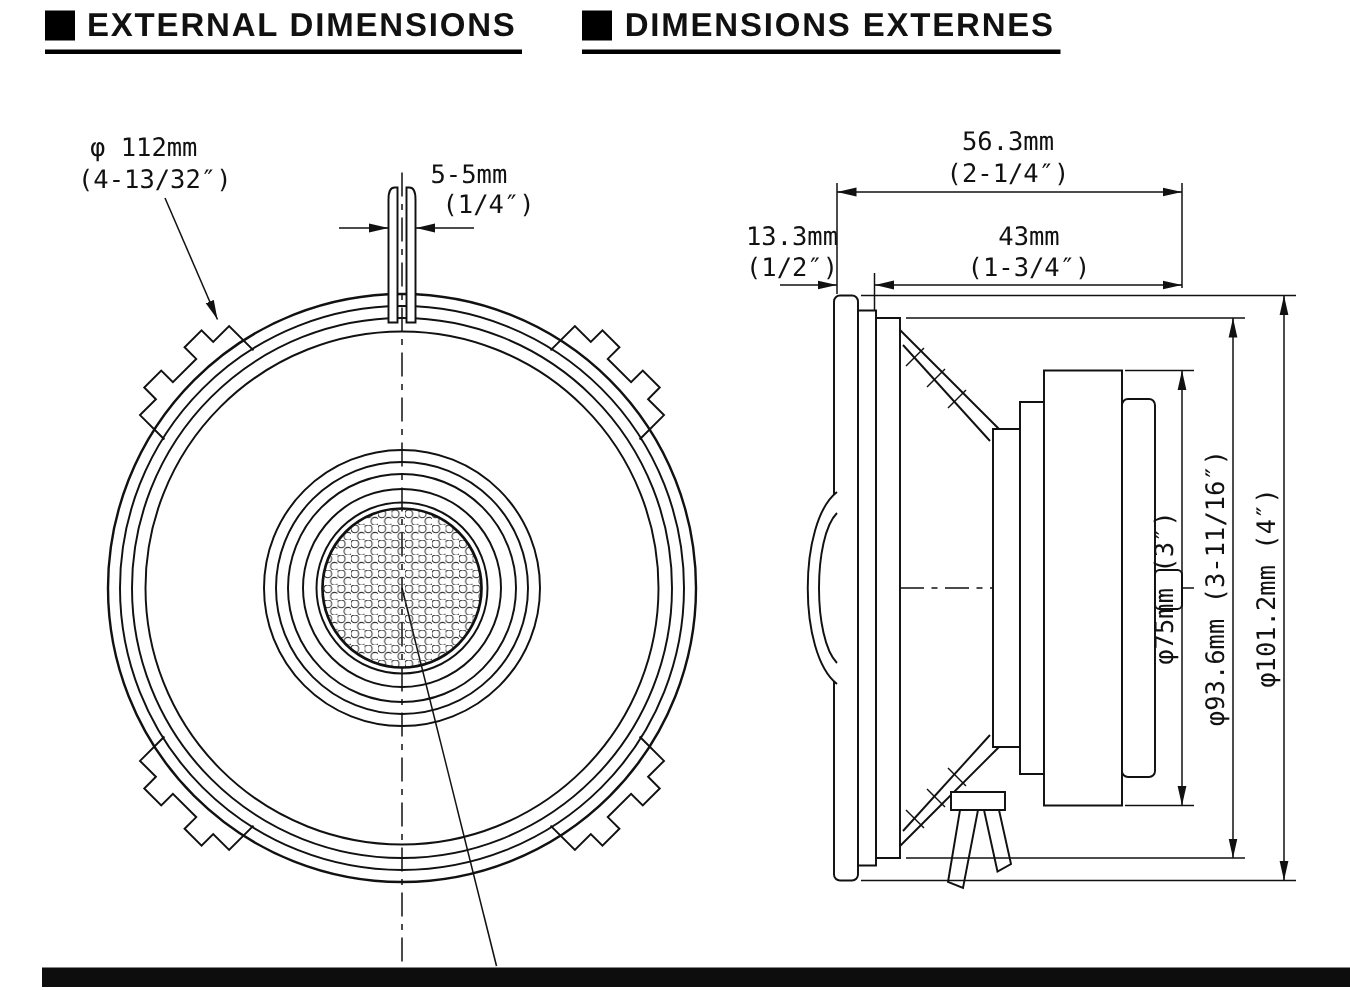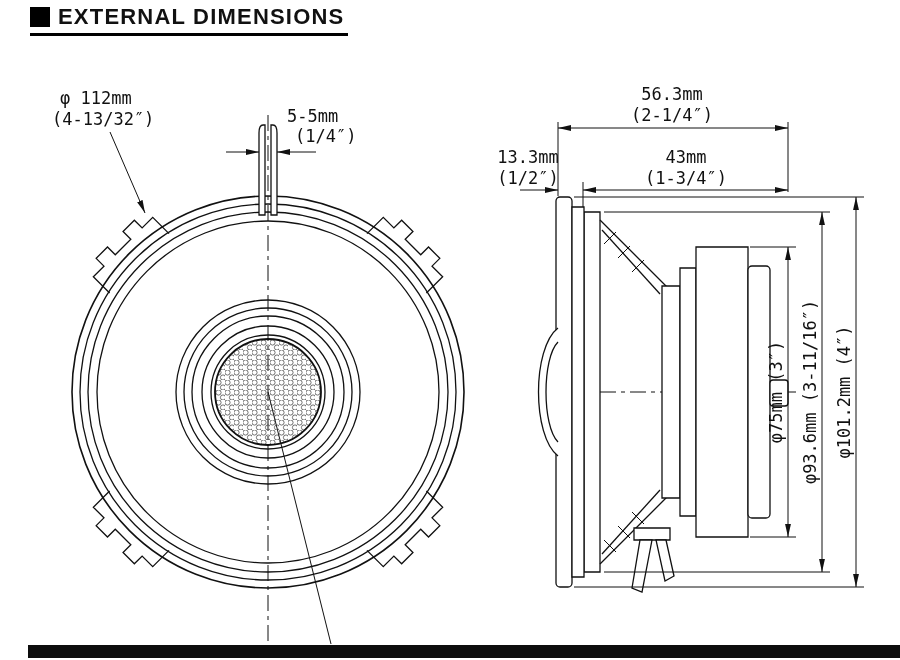--- a/index.html
+++ b/index.html
@@ -14,20 +14,24 @@
   .bottom-bar{position:absolute;left:28px;top:645px;width:872px;height:13px;background:#0d0d0d;}
   svg line, svg circle, svg rect, svg path, svg polyline{vector-effect:non-scaling-stroke;}
 </style>
 </head>
 <body>
 
 <header class="page-header">
   <div class="title-block">
     <span class="sq"></span>
     <h1>EXTERNAL DIMENSIONS</h1>
+  </div>
+  <div class="title-block">
+    <span class="sq"></span>
+    <h1>DIMENSIONS EXTERNES</h1>
   </div>
 </header>
 
 <svg class="drawing" width="900" height="630" viewBox="0 0 900 630">
   <defs>
     <marker id="arr" viewBox="0 0 12 6" refX="12" refY="3" markerWidth="13" markerHeight="7" orient="auto-start-reverse">
       <path d="M0,0.3 L12,3 L0,5.7 Z" fill="#111"></path>
     </marker>
     <pattern id="mesh" width="9" height="10" patternUnits="userSpaceOnUse">
       <circle cx="2.5" cy="2.5" r="2.6" fill="none" stroke="#333" stroke-width="0.7"></circle>

